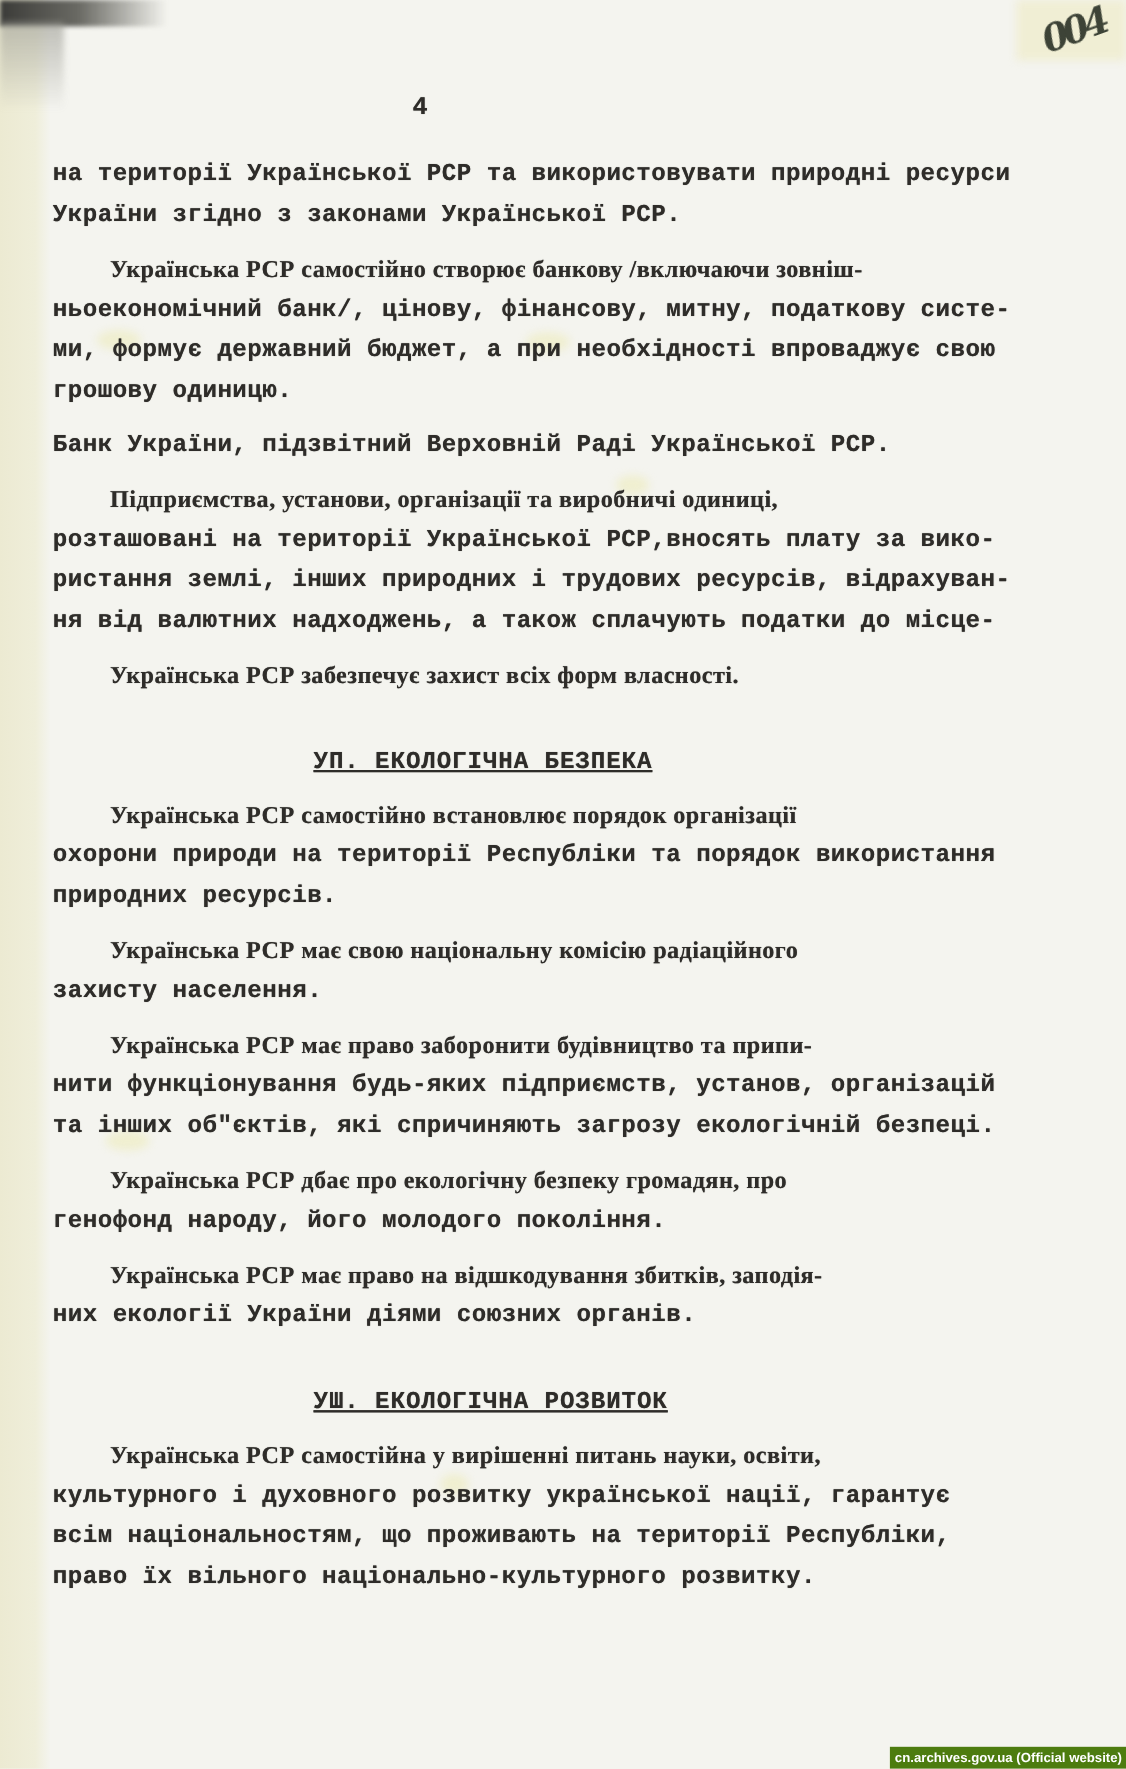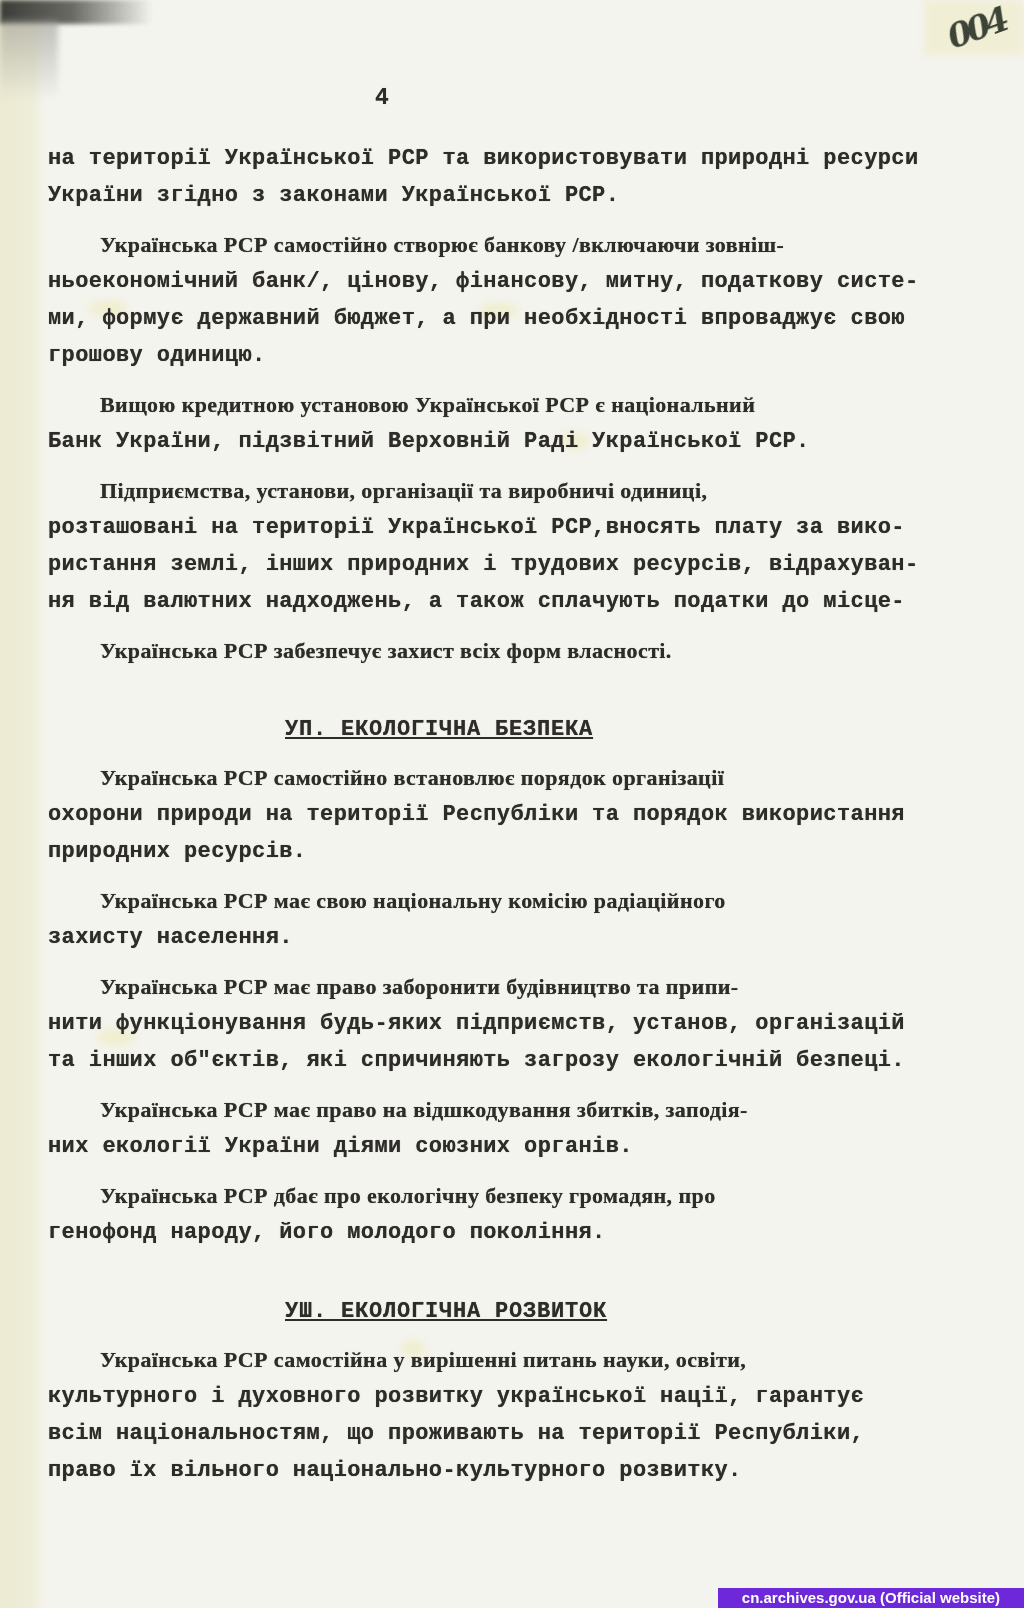--- a/index.html
+++ b/index.html
@@ -64,25 +64,25 @@
   .para { margin-top: 12px; }
   .line { line-height: 37px; white-space: pre; }
   .line.first { padding-left: 52px; font-family: Liberation Serif, serif; }
   .heading {
     margin: 48px 0 16px 237px;
     line-height: 26px; letter-spacing: 0.8px; text-decoration: underline;
   }
 
   .watermark {
     position: absolute; right: 0; bottom: 0;
-    background: #6d28d9; color: #ffffff;
+    background: #4d7c0f; color: #ffffff;
     font-family: "Liberation Sans", sans-serif;
-    font-size: 15px; font-weight: bold;
+    font-size: 12px; font-weight: bold;
     line-height: 20px; height: 20px;
-    padding: 0 24px; white-space: nowrap;
+    padding: 0 4px; white-space: nowrap;
   }
 </style>
 </head>
 <body>
 
 <div class="edge-strip"></div>
 <div class="corner-smudge"></div>
 <div class="corner-smudge2"></div>
 <div class="corner-patch-tr"></div>
 <div class="stain s1"></div>
@@ -100,21 +100,20 @@
         <div class="line">на території Української РСР та використовувати природні ресурси</div>
         <div class="line">України згідно з законами Української РСР.</div>
       </div>
       <div class="para">
         <div class="line first">Українська РСР самостійно створює банкову /включаючи зовніш-</div>
         <div class="line">ньоекономічний банк/, цінову, фінансову, митну, податкову систе-</div>
         <div class="line">ми, формує державний бюджет, а при необхідності впроваджує свою</div>
         <div class="line">грошову одиницю.</div>
       </div>
       <div class="para">
-        <div class="line first">Вищою кредитною установою Української РСР є національний</div>
         <div class="line">Банк України, підзвітний Верховній Раді Української РСР.</div>
       </div>
       <div class="para">
         <div class="line first">Підприємства, установи, організації та виробничі одиниці,</div>
         <div class="line">розташовані на території Української РСР,вносять плату за вико-</div>
         <div class="line">ристання землі, інших природних і трудових ресурсів, відрахуван-</div>
         <div class="line">ня від валютних надходжень, а також сплачують податки до місце-</div>
       </div>
       <div class="para">
         <div class="line first">Українська РСР забезпечує захист всіх форм власності.</div>
@@ -128,26 +127,26 @@
       <div class="para">
         <div class="line first">Українська РСР має свою національну комісію радіаційного</div>
         <div class="line">захисту населення.</div>
       </div>
       <div class="para">
         <div class="line first">Українська РСР має право заборонити будівництво та припи-</div>
         <div class="line">нити функціонування будь-яких підприємств, установ, організацій</div>
         <div class="line">та інших об"єктів, які спричиняють загрозу екологічній безпеці.</div>
       </div>
       <div class="para">
+        <div class="line first">Українська РСР дбає про екологічну безпеку громадян, про</div>
+        <div class="line">генофонд народу, його молодого покоління.</div>
+      </div>
+      <div class="para">
         <div class="line first">Українська РСР має право на відшкодування збитків, заподія-</div>
         <div class="line">них екології України діями союзних органів.</div>
-      </div>
-      <div class="para">
-        <div class="line first">Українська РСР дбає про екологічну безпеку громадян, про</div>
-        <div class="line">генофонд народу, його молодого покоління.</div>
       </div>
       <div class="heading">УШ. ЕКОЛОГІЧНА РОЗВИТОК</div>
       <div class="para">
         <div class="line first">Українська РСР самостійна у вирішенні питань науки, освіти,</div>
         <div class="line">культурного і духовного розвитку української нації, гарантує</div>
         <div class="line">всім національностям, що проживають на території Республіки,</div>
         <div class="line">право їх вільного національно-культурного розвитку.</div>
       </div>
     </div>
 </div>

